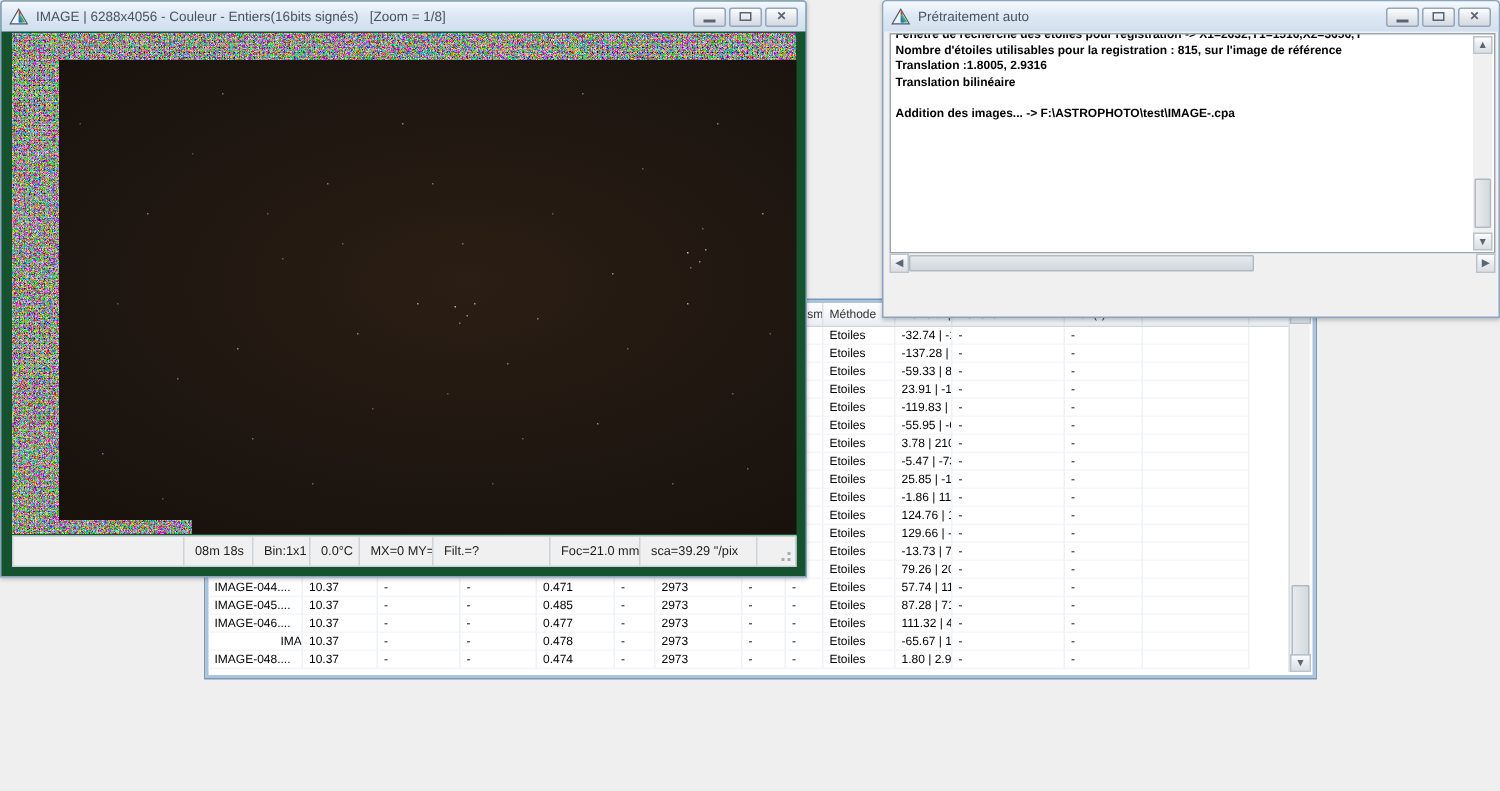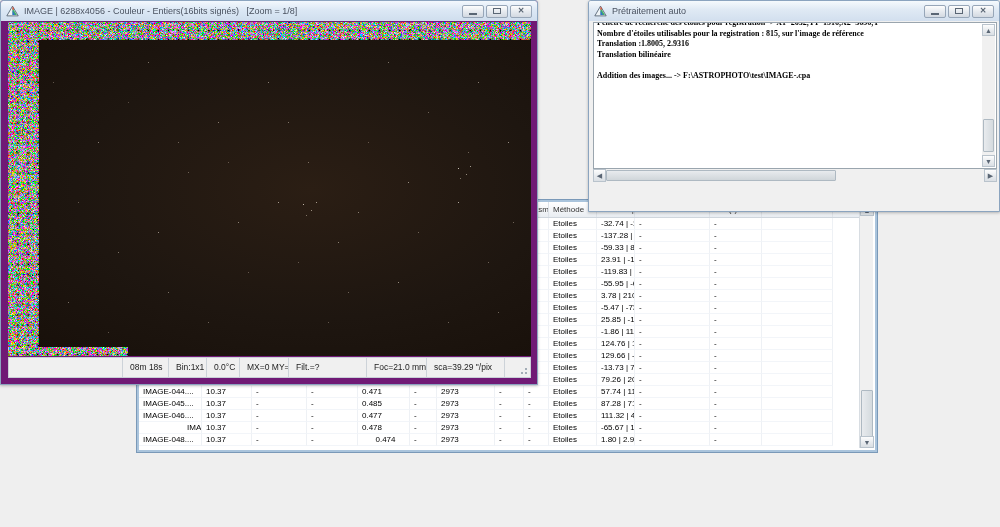--- a/index.html
+++ b/index.html
@@ -1,19 +1,19 @@
 <!DOCTYPE html>
 <html><head>
 <meta charset="utf-8">
 <style>
   * { box-sizing: border-box; margin: 0; padding: 0; }
   html,body { width:1000px; height:527px; overflow:hidden; background:#efefef;
     font-family:"Liberation Sans", sans-serif; font-size:9px; color:#222; }
 
-  .window { position:absolute; background:#701a75; border:1px solid #8ba4bf;
+  .window { position:absolute; background:#14532d; border:1px solid #8ba4bf;
     border-radius:3px 3px 0 0; box-shadow:0 1px 3px rgba(0,0,0,.25); }
   .titlebar { height:20px; display:flex; align-items:center; padding:0 5px;
     background:linear-gradient(#f3f8fd,#dce8f5 45%,#cfdeee); border-radius:2px 2px 0 0; }
   .title-text { margin-left:5px; color:#4a5260; font-size:9px; white-space:pre;
     overflow:hidden; flex:1; }
   .winbtns { display:flex; gap:2px; }
   .wbtn { width:22px; height:13px; border:1px solid #97a6b8; border-radius:2px;
     background:linear-gradient(#fdfdfd,#e6eaef 50%,#d3d9e1); display:flex;
     align-items:center; justify-content:center; }
   .g-min { width:8px; height:2px; background:#5a6674; margin-top:5px; }
@@ -85,21 +85,21 @@
     color:#5a6674; font-size:7px; text-align:center; line-height:11px; }
   .sb-thumb { position:absolute; left:1px; width:12px; border:1px solid #aeb9c2;
     background:linear-gradient(90deg,#e8ebee,#d4dade); border-radius:1px; }
 
   
   #dialog { left:588px; top:0; width:412px; height:212px; z-index:30;
     background:#f0f0f0; border:1px solid #8ba4bf; border-radius:3px 3px 0 0; }
   #dialog .titlebar { background:linear-gradient(#f5fafd,#dfe9f4 45%,#d2dfee); }
   #log-box { position:absolute; left:4px; top:21px; width:404px; height:147px;
     background:#fff; border:1px solid #9aa5ae; overflow:hidden; }
-  .logtext { font-family:Liberation Serif, serif; font-size:8px;
+  .logtext { font-family:Liberation Sans, sans-serif; font-size:8px;
     font-weight:bold; line-height:10.5px; white-space:pre; color:#000; padding-left:3px; }
   #log-top { margin-top:-5px; }
   .loglink { color:#1550c8; text-decoration:underline; cursor:pointer; }
   #log-vscroll { position:absolute; top:1px; right:1px; bottom:1px; width:13px; background:#f0f0f0; }
   #log-hscroll { position:absolute; left:4px; top:168px; width:404px; height:13px; background:#f0f0f0; }
   .hs-btn { position:absolute; top:0; width:13px; height:13px;
     background:linear-gradient(#fdfdfd,#e9ecef 50%,#dadfe4); border:1px solid #b9c3cc;
     color:#5a6674; font-size:7px; text-align:center; line-height:12px; }
   .hs-thumb { position:absolute; top:1px; height:11px; border:1px solid #aeb9c2;
     background:linear-gradient(#e8ebee,#d0d6da); border-radius:1px; }
@@ -427,21 +427,21 @@
           <div class="td" style="width: 38px;">-65.67 | 153.95</div>
           <div class="td" style="width: 75px;">-</div>
           <div class="td" style="width: 52px;">-</div>
           <div class="td" style="width: 71px;"></div>
         </div>
         <div class="trow">
           <div class="td" style="width: 63px;">IMAGE-048....</div>
           <div class="td" style="width: 50px;">10.37</div>
           <div class="td" style="width: 55px;">-</div>
           <div class="td" style="width: 51px;">-</div>
-          <div class="td" style="width: 52px; text-align: center;">0.474</div>
+          <div class="td" style="width: 52px;">0.474</div>
           <div class="td" style="width: 27px;">-</div>
           <div class="td" style="width: 58px;">2973</div>
           <div class="td" style="width: 29px;">-</div>
           <div class="td" style="width: 25px;">-</div>
           <div class="td" style="width: 48px;">Etoiles</div>
           <div class="td" style="width: 38px;">1.80 | 2.93</div>
           <div class="td" style="width: 75px;">-</div>
           <div class="td" style="width: 52px;">-</div>
           <div class="td" style="width: 71px;"></div>
         </div>

